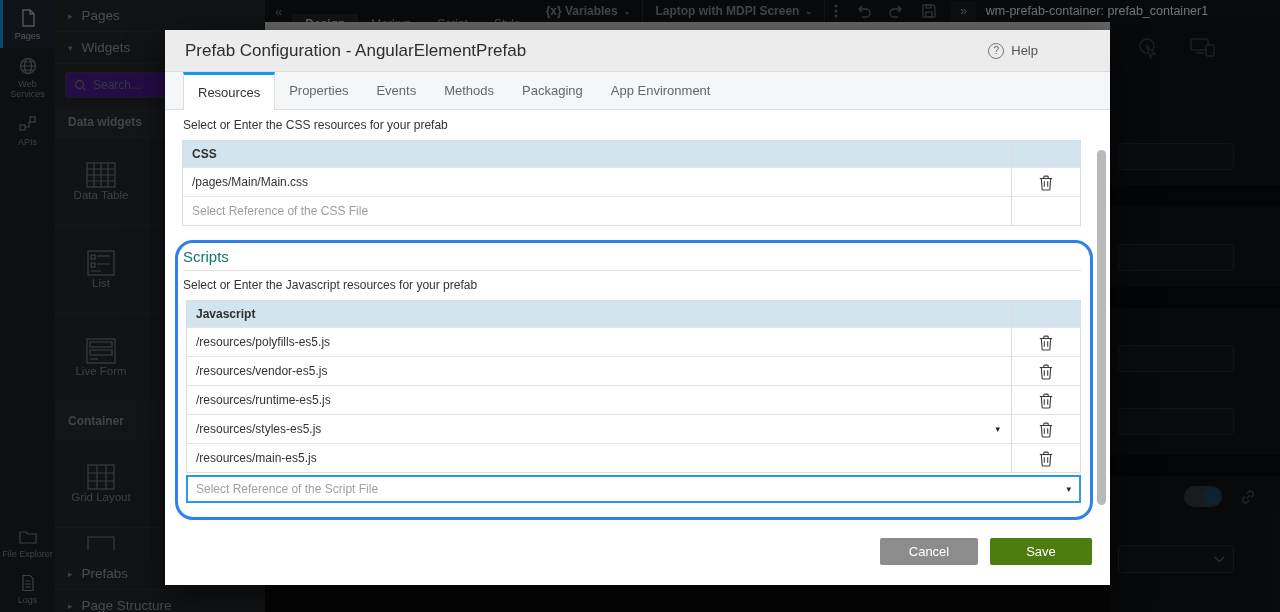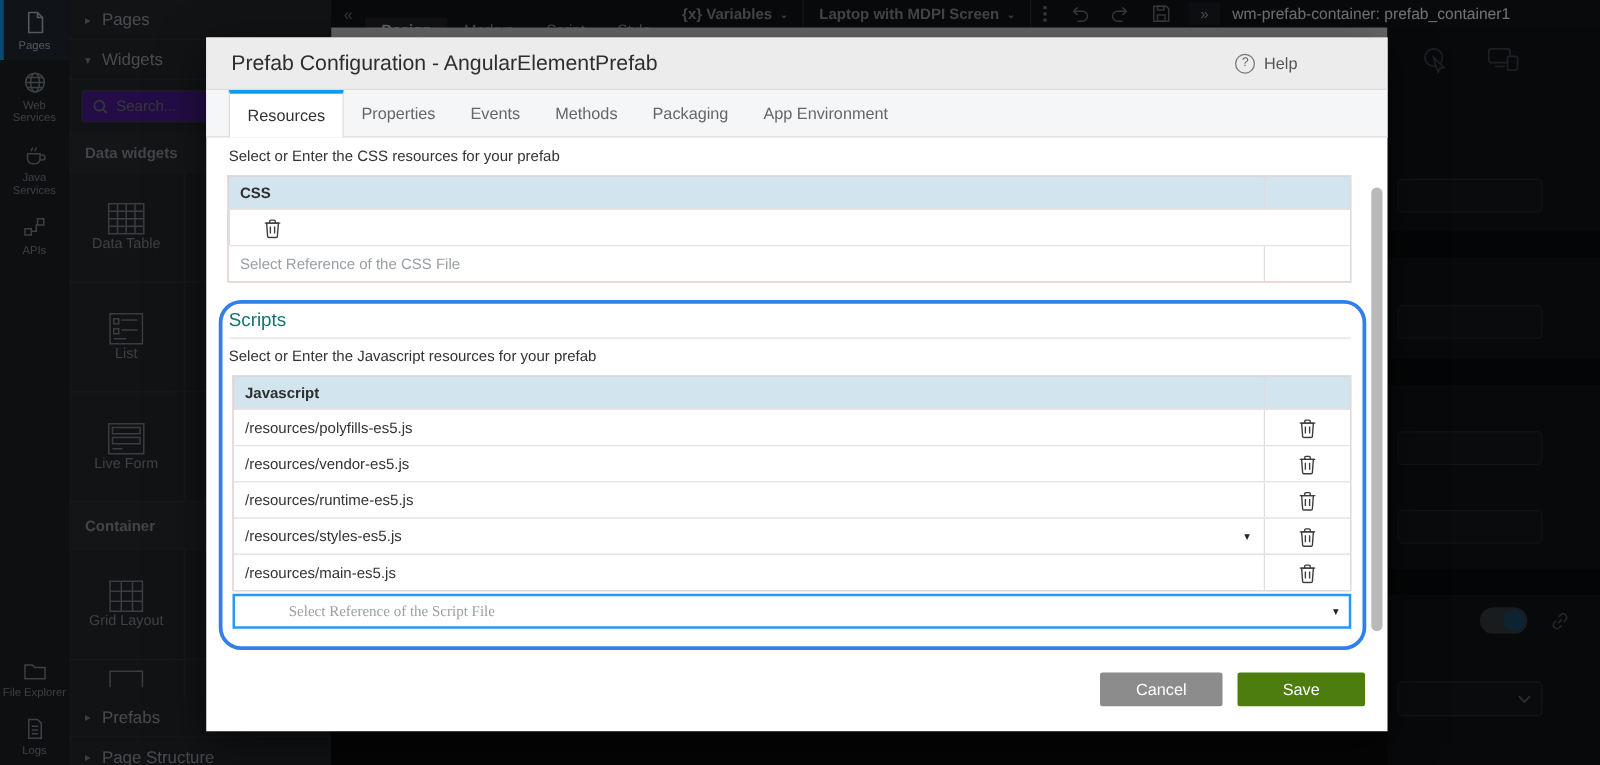--- a/index.html
+++ b/index.html
@@ -94,21 +94,21 @@
   .rt-row input::placeholder { color:#9a9fa4; }
   .row-caret { margin-left:auto; font-size:9px; color:#222; cursor:pointer; padding:0 2px; }
   .trash-btn { cursor:pointer; display:flex; align-items:center; }
 
   .scripts-ring { position:absolute; left:10px; top:130px; width:918px; height:280px;
                   border:3px solid #2f80ed; border-radius:18px; pointer-events:none; }
   .scripts-heading { position:absolute; left:18px; top:138px; font-size:15px; color:#0f766e; }
   .scripts-rule { position:absolute; left:18px; top:160px; width:898px; height:1px; background:#e2e2e2; }
   .script-select { position:absolute; left:21px; top:365px; width:895px; height:28px;
                    border:2px solid #2a97f0; display:flex; align-items:center; padding:0 8px; background:#fff; }
-  .script-select input { flex:1; border:none; outline:none; font-size:12px; font-family:Liberation Serif, serif;margin-left:35px; }
+  .script-select input { flex:1; border:none; outline:none; font-size:12px; font-family:Liberation Sans, sans-serif; }
   .script-select input::placeholder { color:#9aa0a4; }
   .select-caret { font-size:9px; color:#222; cursor:pointer; }
 
   .m-scrollthumb { position:absolute; right:4px; top:40px; width:9px; height:355px; background:#b9b9b9;
                    border-radius:5px; cursor:grab; }
 
   .btn { position:absolute; top:428px; height:27px; border:none; border-radius:2px; color:#fff;
          font-size:13px; font-family:inherit; cursor:pointer; }
   .btn-cancel { left:715px; width:98px; background:#8c8c8c; }
   .btn-save { left:825px; width:102px; background:#4d7c0f; }
@@ -128,30 +128,20 @@
   </div>
   <div class="rail-item">
     <span>
       <svg width="20" height="20" viewBox="0 0 20 20" fill="none" stroke="currentColor" stroke-width="1.2">
           <circle cx="10" cy="10" r="7.5"></circle>
           <ellipse cx="10" cy="10" rx="3.5" ry="7.5"></ellipse>
           <path d="M2.5 10h15M3.5 6h13M3.5 14h13"></path>
         </svg>
     </span>
     <span>Web Services</span>
-  </div>
-  <div class="rail-item">
-    <span>
-      <svg width="20" height="20" viewBox="0 0 20 20" fill="none" stroke="currentColor" stroke-width="1.2">
-          <path d="M4 9h10v4a4 4 0 0 1-4 4H8a4 4 0 0 1-4-4z"></path>
-          <path d="M14 10h2a2 2 0 0 1 0 4h-2"></path>
-          <path d="M7 7c0-1.5 1-1.5 1-3M10 7c0-1.5 1-1.5 1-3"></path>
-        </svg>
-    </span>
-    <span>Java Services</span>
   </div>
   <div class="rail-item">
     <span>
       <svg width="20" height="20" viewBox="0 0 20 20" fill="none" stroke="currentColor" stroke-width="1.2">
           <rect x="2" y="11" width="5" height="5"></rect>
           <rect x="12" y="3" width="5" height="5"></rect>
           <path d="M7 13h4V8h1"></path>
         </svg>
     </span>
     <span>APIs</span>
@@ -382,20 +372,21 @@
 
   <div class="m-body">
 
     <div class="instruction" style="top:8px">Select or Enter the CSS resources for your prefab</div>
     <div class="res-table" style="left:17px; top:30px; width:899px;">
       <div class="rt-header">
         <div class="rt-main">CSS</div>
         <div class="rt-action"></div>
       </div>
       <div class="rt-row">
+        <div class="rt-main">/pages/Main/Main.css</div>
         <div class="rt-action">
           <span class="trash-btn">
             <svg width="14" height="17" viewBox="0 0 14 17" fill="none" stroke="#3c3c3c" stroke-width="1.1">
                 <path d="M2.3 4.5h9.4l-.8 10.6a1 1 0 0 1-1 .9H4.1a1 1 0 0 1-1-.9z"></path>
                 <path d="M.8 4.5h12.4"></path>
                 <path d="M4.8 4.3V3a.9.9 0 0 1 .9-.9h2.6a.9.9 0 0 1 .9.9v1.3"></path>
                 <path d="M5.3 7.2v5.6M8.7 7.2v5.6"></path>
               </svg>
           </span>
         </div>

